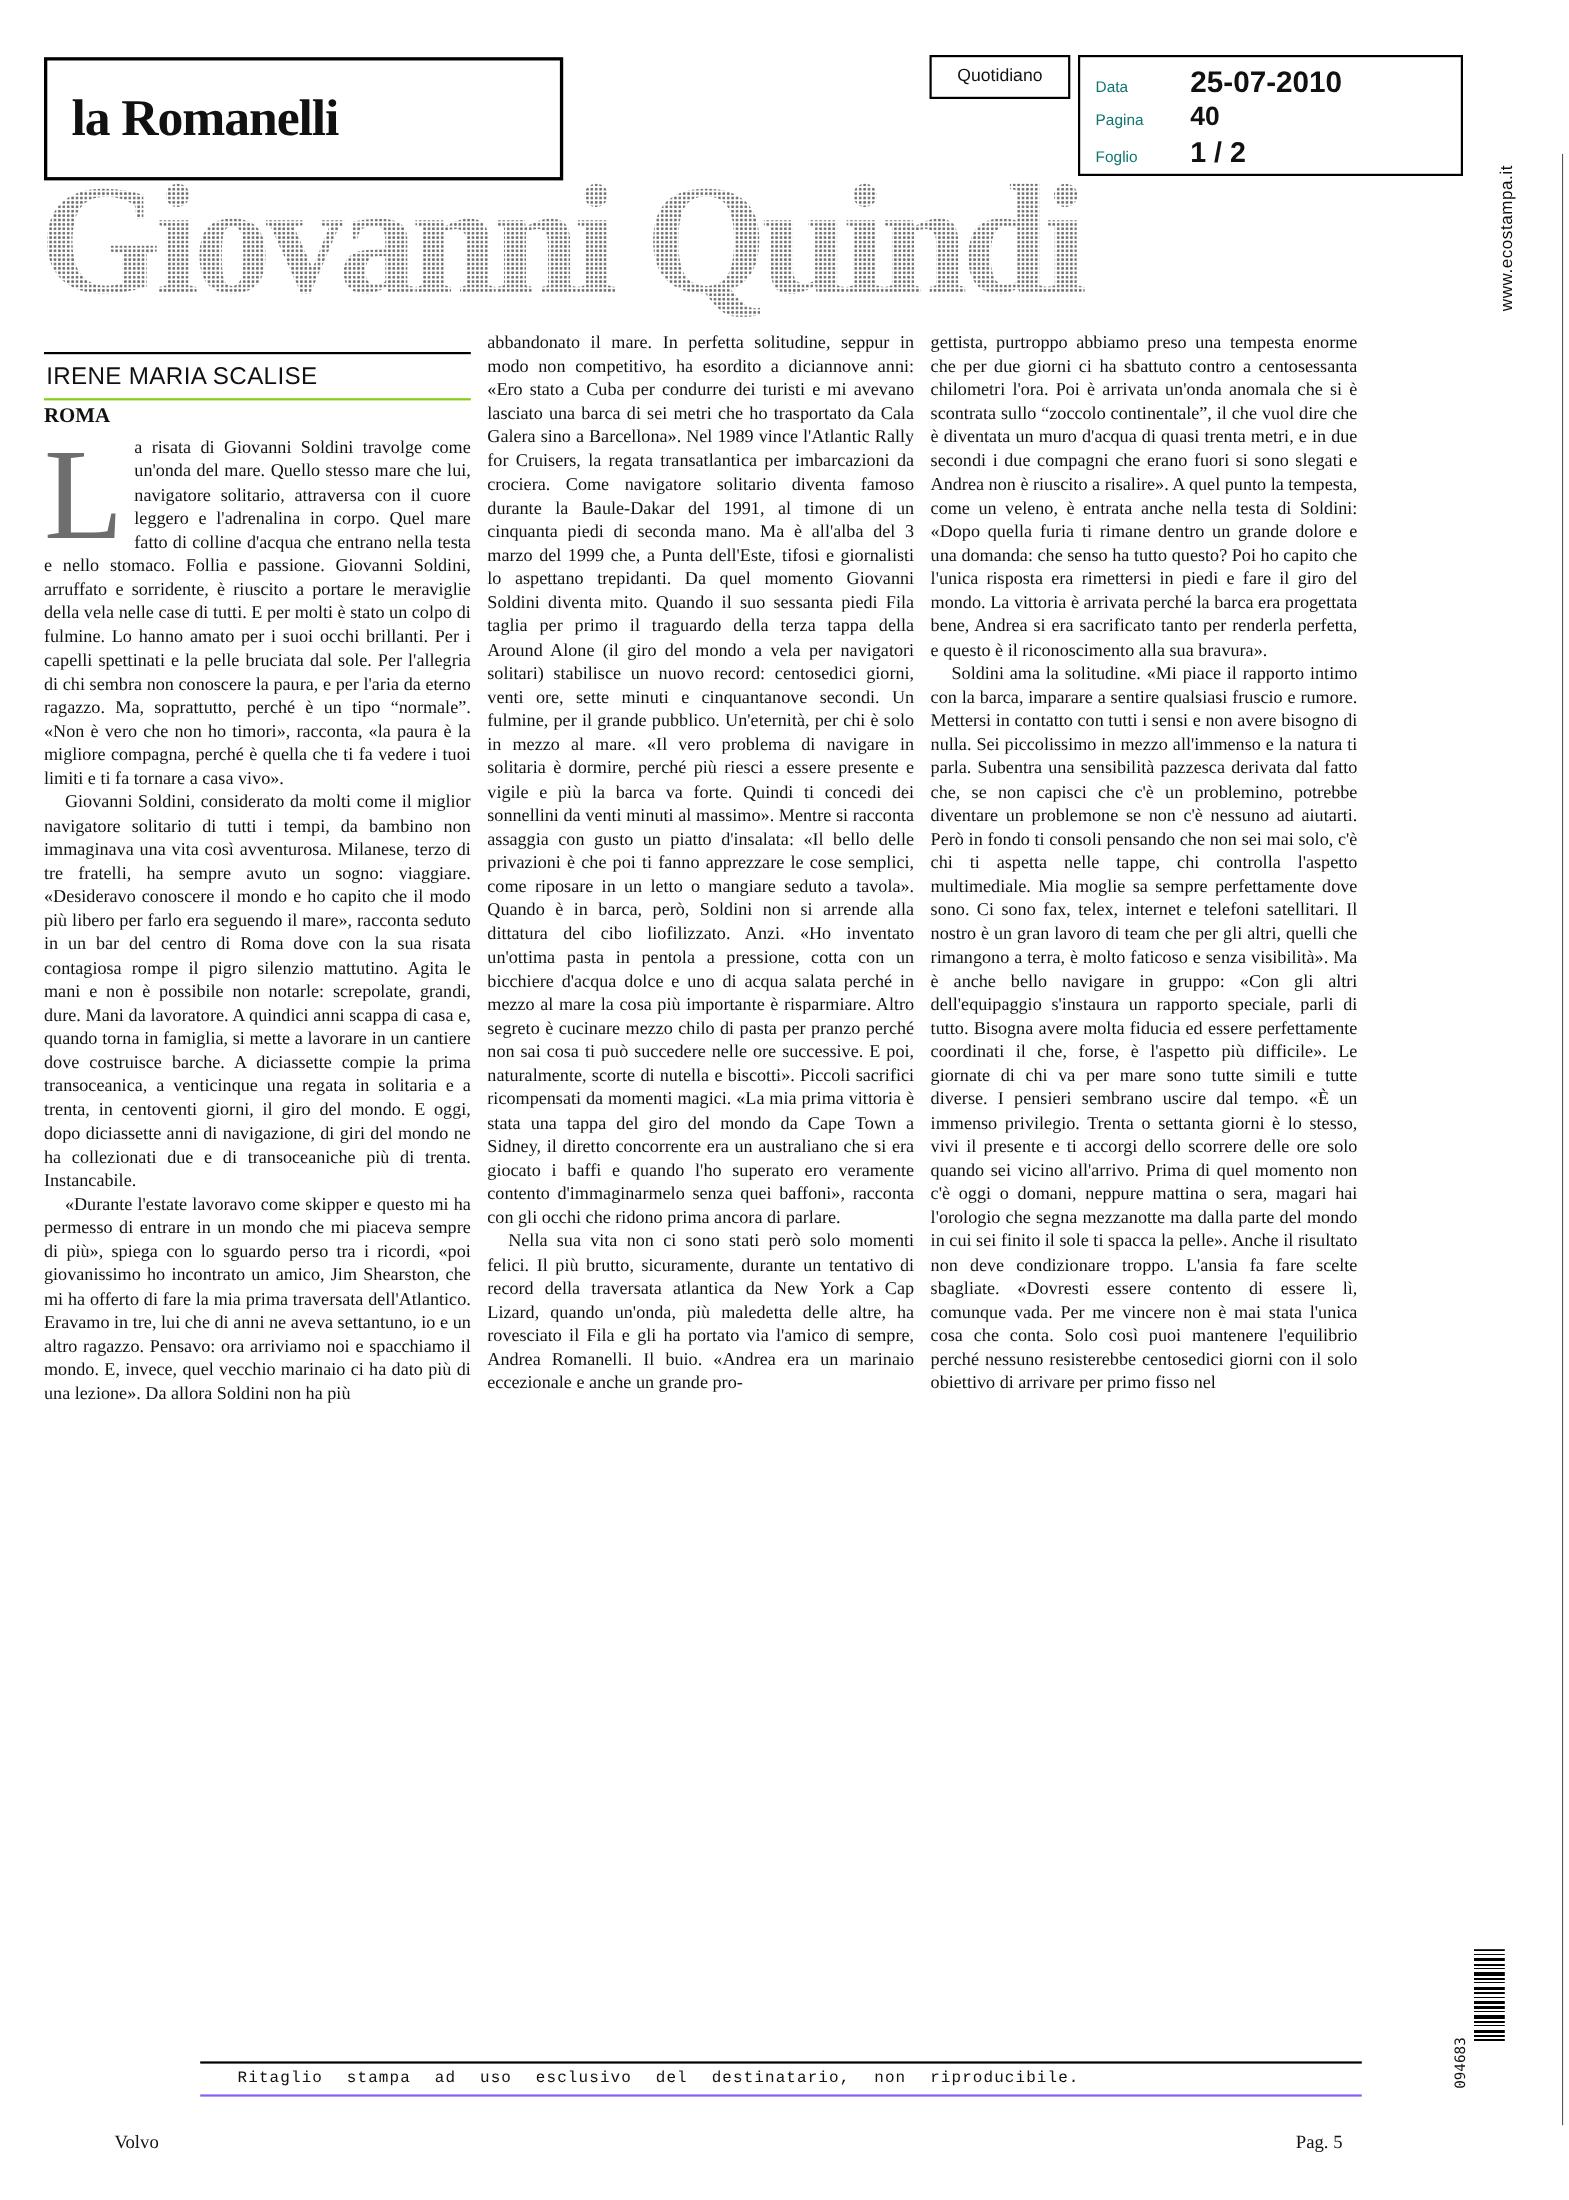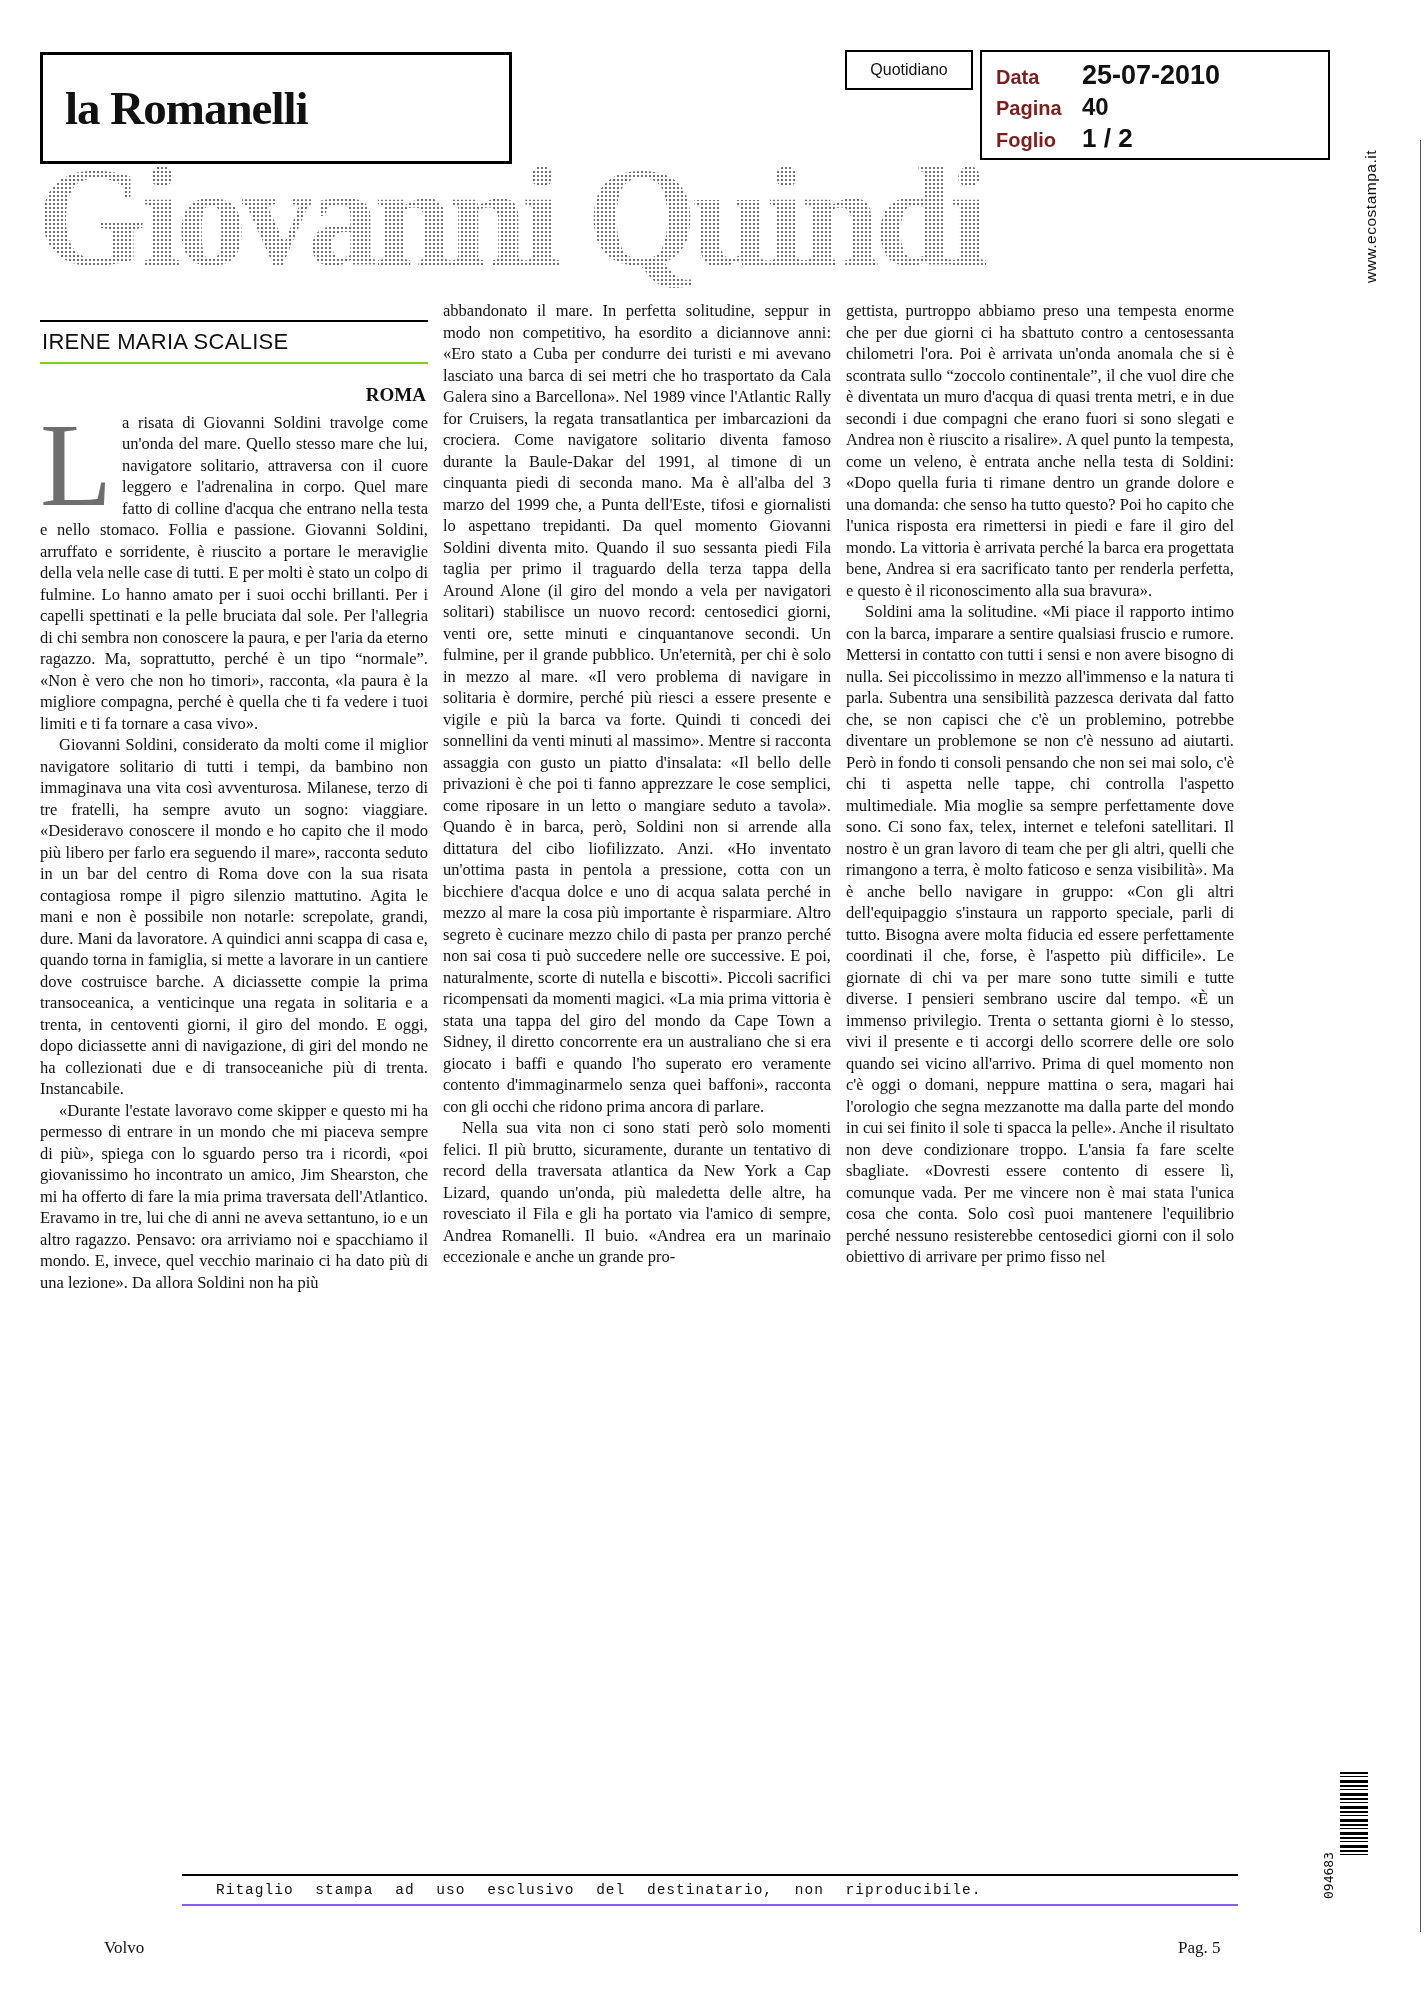--- a/index.html
+++ b/index.html
@@ -10,21 +10,21 @@
   .masthead-box{position:absolute;left:40px;top:52px;width:466px;height:106px;
                 border:3px solid #000;display:flex;align-items:center;}
   .masthead{font-family:"Liberation Serif",serif;font-weight:bold;font-size:47px;
             letter-spacing:-1px;padding-left:22px;}
   .quotidiano-box{position:absolute;left:845px;top:50px;width:124px;height:36px;
                   border:2px solid #000;display:flex;align-items:center;justify-content:center;
                   font-family:"Liberation Sans",sans-serif;font-size:16px;}
   .meta-box{position:absolute;left:980px;top:50px;width:350px;height:110px;border:2px solid #000;
             padding:8px 14px;box-sizing:border-box;display:grid;
             grid-template-columns:86px 1fr;grid-auto-rows:min-content;align-items:baseline;row-gap:2px;}
-  .meta-label{font-family:"Liberation Sans",sans-serif;font-size:20px;color:#7f1d1d;font-weight:bold;}
+  .meta-label{font-family:"Liberation Sans",sans-serif;font-size:14px;color:#0f766e;}
   .meta-value{font-family:"Liberation Sans",sans-serif;font-weight:bold;}
   .meta-value.v1{font-size:27px;}
   .meta-value.v2{font-size:24px;}
   .meta-value.v3{font-size:26px;}
 
   
   .headline{position:absolute;left:36px;top:146px;width:1180px;margin:0;
             font-family:"Liberation Serif",serif;font-weight:bold;
             font-size:142px;line-height:1;letter-spacing:-5px;color:#8d8d8d;white-space:nowrap;}
   @supports ((-webkit-background-clip:text) or (background-clip:text)){
@@ -37,21 +37,21 @@
 
   
   .byline{position:absolute;left:40px;top:320px;width:388px;box-sizing:border-box;
           border-top:2px solid #000;border-bottom:2px solid #84cc16;padding:7px 2px;
           font-family:"Liberation Sans",sans-serif;font-size:22px;letter-spacing:.3px;}
   .col{position:absolute;width:388px;font-size:16.5px;line-height:21.5px;
        text-align:justify;overflow:hidden;}
   .col1{left:40px;top:368px;height:1497px;}
   .col2{left:443px;top:300px;height:1566px;}
   .col3{left:846px;top:300px;height:1566px;}
-  .dateline{text-align:right;font-weight:bold;font-size:19px;margin:16px 2px 6px 0;}
+  .dateline{font-weight:bold;font-size:19px;margin:0 2px 6px 0;}
   .par{margin:0;}
   .col p + p{text-indent:19px;}
   .dropcap{float:left;font-size:118px;line-height:.82;color:#6e6e6e;
            margin:6px 10px 2px 0;font-family:"Liberation Serif",serif;}
 
   
   .right-edge{position:absolute;right:5px;top:140px;height:1792px;width:1px;background:#555;}
   .ecostampa-vertical{position:absolute;right:46px;top:150px;
                       writing-mode:vertical-rl;transform:rotate(180deg);
                       font-family:"Liberation Sans",sans-serif;font-size:15.5px;letter-spacing:.5px;}

